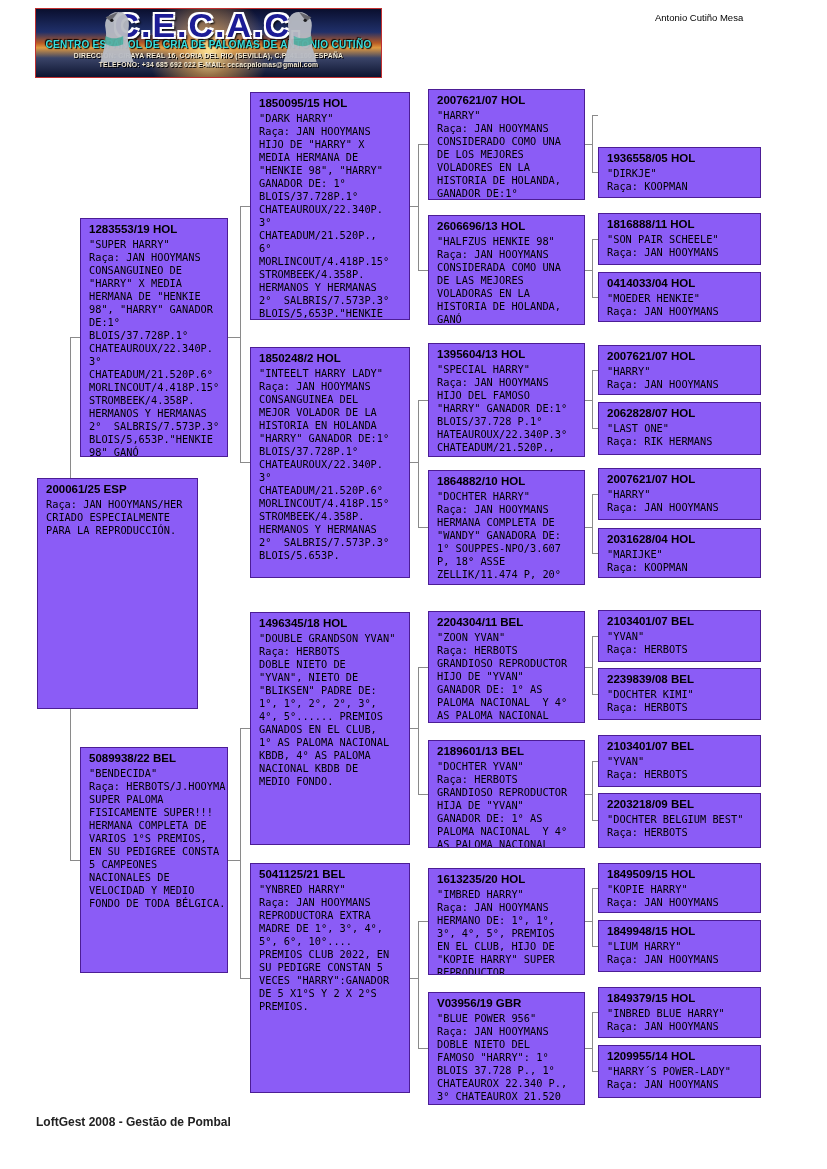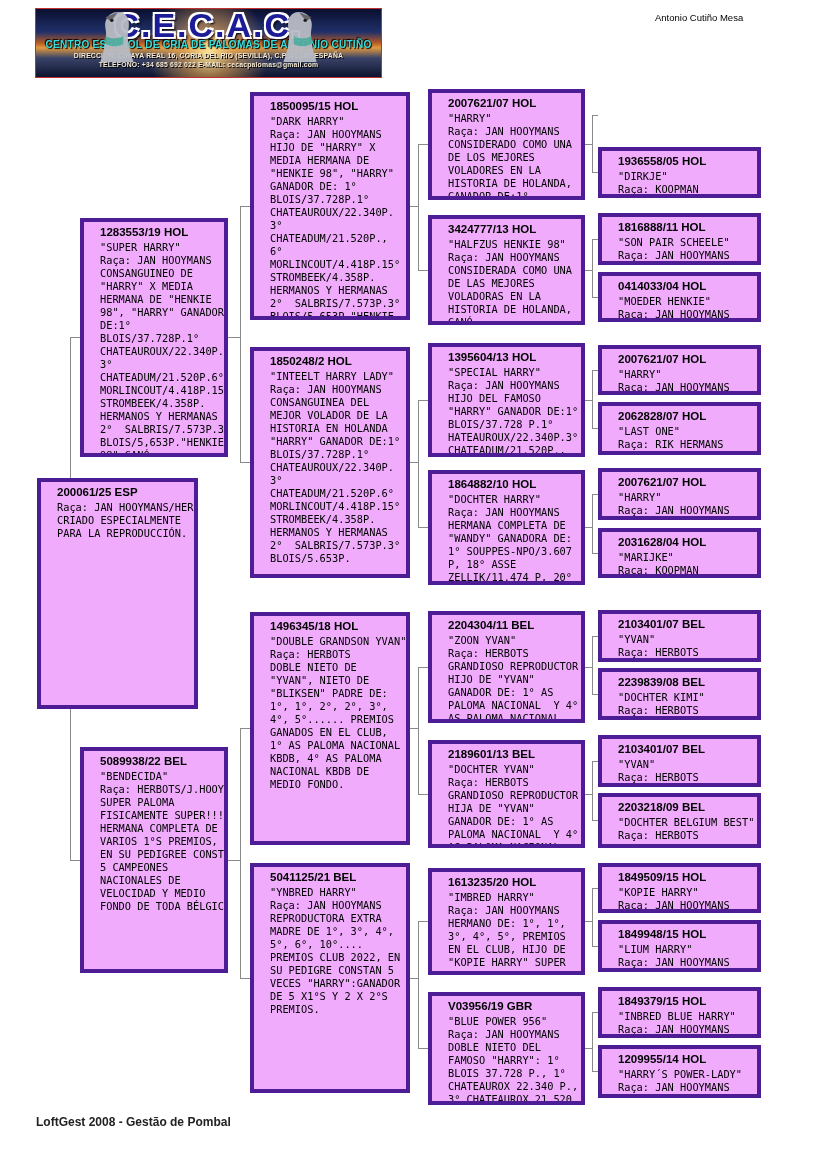--- a/index.html
+++ b/index.html
@@ -18,22 +18,22 @@
           text-shadow:1px 1px 1px #000,-1px -1px 1px #000;line-height:12px;}
   .banner-line{font-size:6.8px;font-weight:bold;color:#f3e9d2;letter-spacing:.2px;
           text-shadow:1px 1px 0 #000;line-height:9px;}
   .pigeon{position:absolute;top:2px;width:46px;height:52px;opacity:.95;}
   .pigeon-left{left:58px;}
   .pigeon-right{right:58px;transform:scaleX(-1);}
   
   .owner{position:absolute;left:655px;top:12px;font-size:9.5px;color:#000;}
   .footer{position:absolute;left:36px;top:1115px;font-size:12px;color:#222;font-weight:bold;}
   
-  .pbox{position:absolute;background:#f0abfc;border:4px solid #4c1d95;box-sizing:border-box;
-        padding:3px 3px 2px 16px;overflow:hidden;}
+  .pbox{position:absolute;background:#8b5cf6;border:1px solid #4c1d95;box-sizing:border-box;
+        padding:3px 3px 2px 8px;overflow:hidden;}
   .ring{font-family:"Liberation Sans",sans-serif;font-weight:bold;font-size:11.5px;color:#000;
         line-height:14px;margin-bottom:2px;white-space:nowrap;}
   .bname,.bdesc{font-family:"DejaVu Sans Mono",monospace;font-size:10.3px;line-height:13px;
         color:#000;white-space:pre;}
   .lines{position:absolute;left:0;top:0;width:827px;height:1169px;}
 </style>
 </head>
 <body>
 
 <div class="page">
@@ -197,21 +197,21 @@
     <div class="ring">2007621/07 HOL</div>
     <div class="bname">"HARRY"</div>
     <div class="bdesc">Raça: JAN HOOYMANS
 CONSIDERADO COMO UNA
 DE LOS MEJORES
 VOLADORES EN LA
 HISTORIA DE HOLANDA,
 GANADOR DE:1°</div>
   </div>
   <div class="pbox" style="left:428px;top:215px;width:157px;height:110px">
-    <div class="ring">3424777/13 HOL</div>
+    <div class="ring">2606696/13 HOL</div>
     <div class="bname">"HALFZUS HENKIE 98"</div>
     <div class="bdesc">Raça: JAN HOOYMANS
 CONSIDERADA COMO UNA
 DE LAS MEJORES
 VOLADORAS EN LA
 HISTORIA DE HOLANDA,
 GANÓ</div>
   </div>
   <div class="pbox" style="left:428px;top:343px;width:157px;height:114px">
     <div class="ring">1395604/13 HOL</div>

